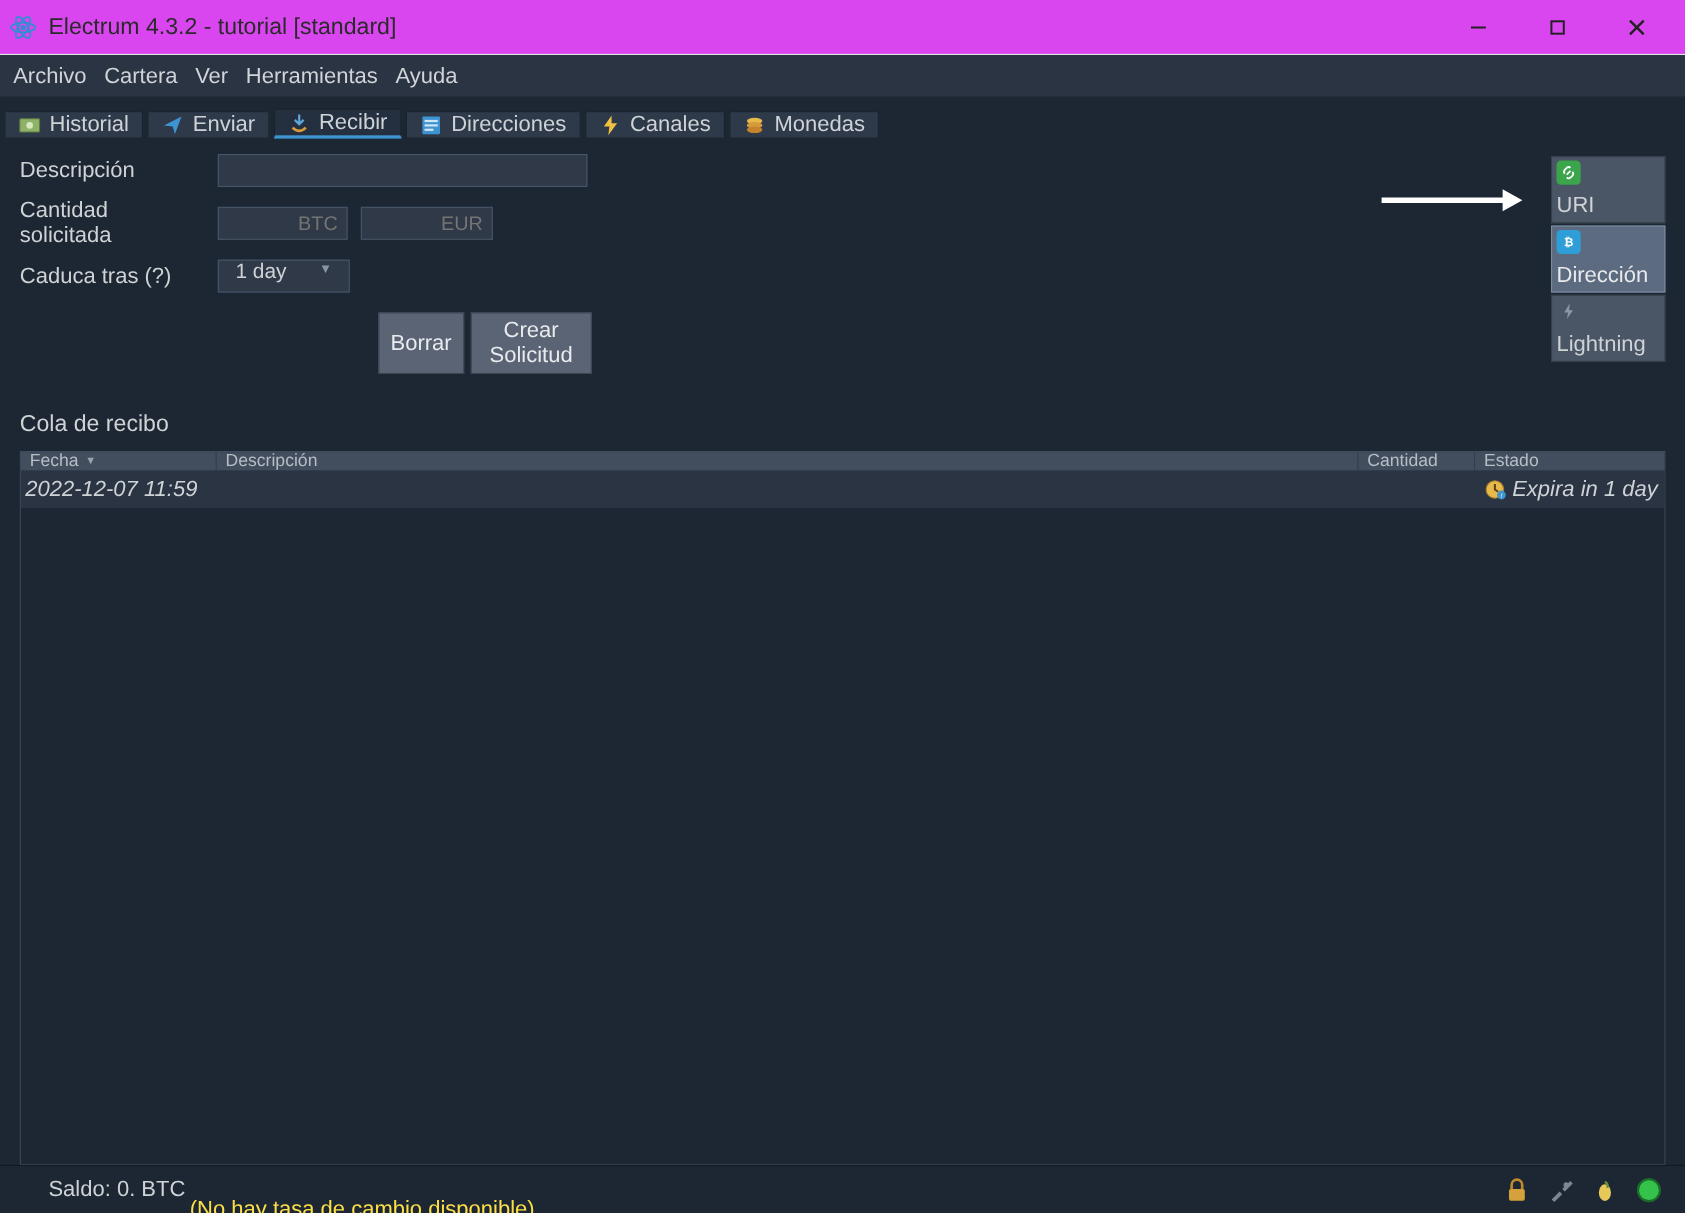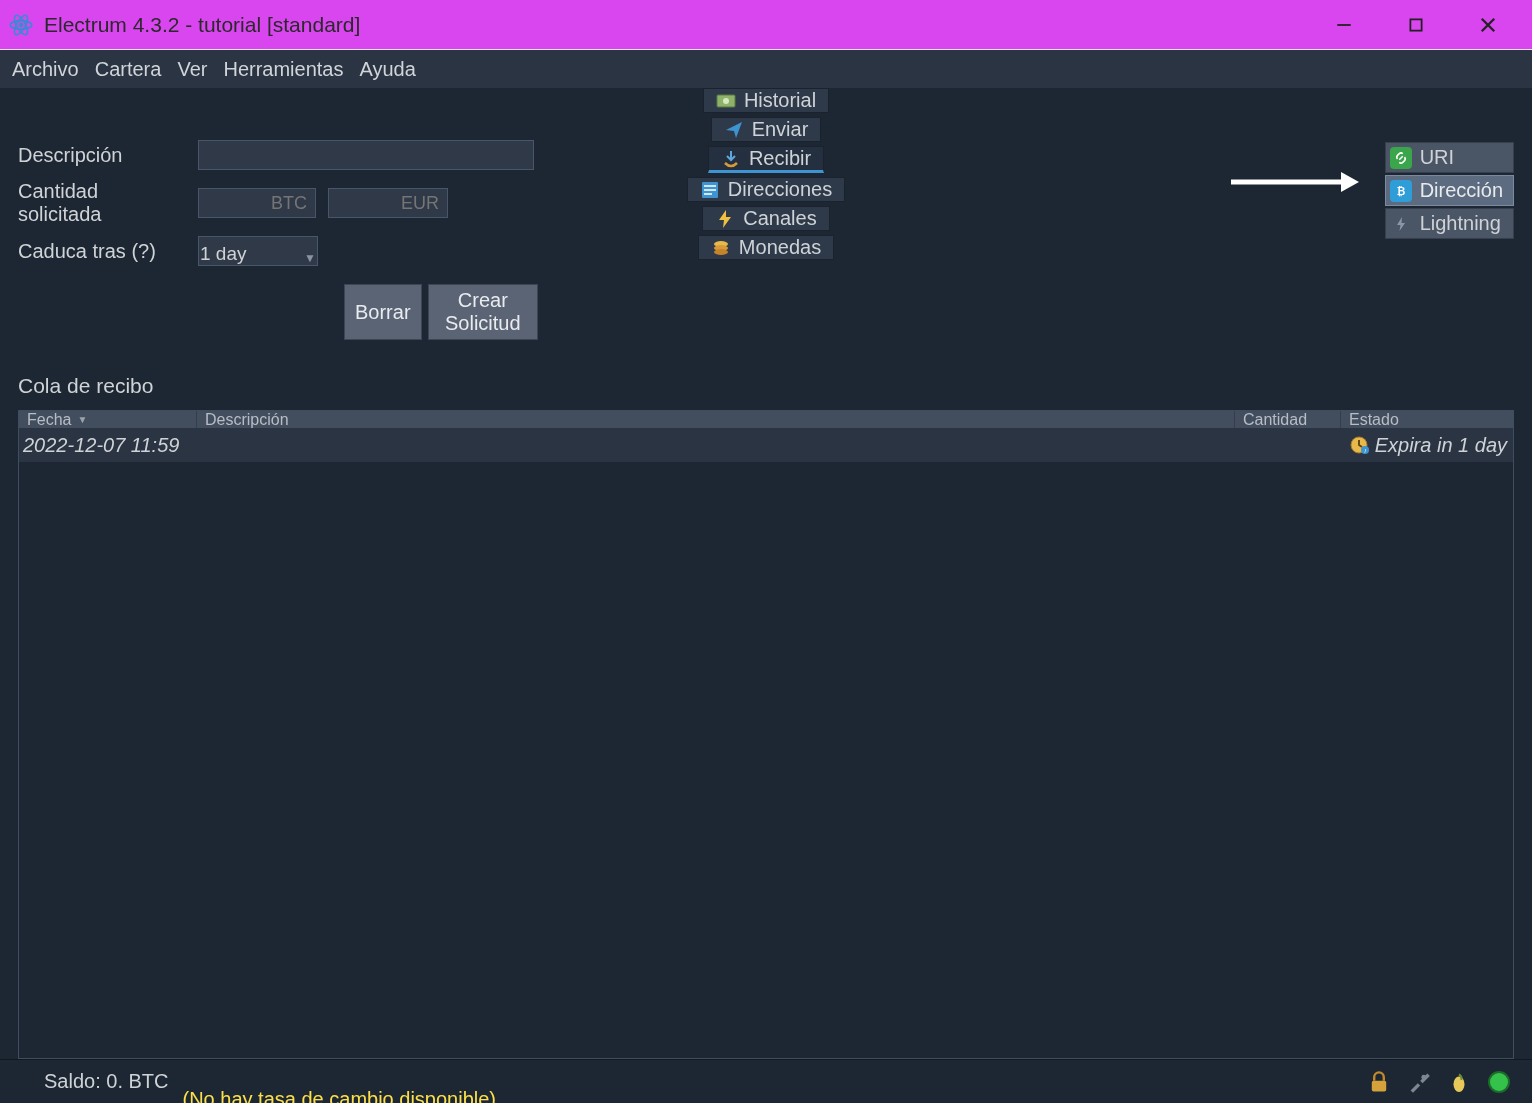--- a/index.html
+++ b/index.html
@@ -45,25 +45,24 @@
     padding: 0 6px;
     gap: 4px;
     font-size: 20px;
     color: #d1d4d8;
   }
   .menubar .menu-item { padding: 3px 6px; }
   
   .tabbar {
     background: #1d2733;
     display: flex;
-    align-items: center;
+    align-items: flex-end;
     height: 38px;
     gap: 4px;
     padding: 0 4px;
-    flex-direction: column;
   }
   .tab {
     display: flex; align-items: center; gap: 8px;
     padding: 0 12px;
     background: #2e3a4a;
     color: #cfd3d7;
     font-size: 20px;
     border: 1px solid #1a222d;
   }
   .tab.active {
@@ -97,46 +96,47 @@
     border: 1px solid #48566a;
     height: 30px;
     color: #e2e4e7;
     padding: 0 8px;
     font-size: 18px;
   }
   .desc-input { width: 336px; }
   .amt-input { width: 118px; text-align:right; color:#e5e5e5; }
   .fiat-input { width: 120px; text-align:right; color:#8c97a6; }
   .select-wrap {
-    display:flex; align-items:flex-end; background:#2f3947; border:1px solid #48566a;
-    height:30px; width:120px; padding:0 1px; font-size:19px; color:#d0d3d6;
+    display:flex; align-items:flex-start; background:#2f3947; border:1px solid #48566a;
+    height:30px; width:120px; padding:0 15px; font-size:19px; color:#d0d3d6;
     justify-content:space-between;
   }
   .select-caret { font-size:12px; color:#8894a4; }
   .button-row { display:flex; gap:6px; margin-left: 326px; margin-top: 8px;}
   .btn {
     background: #5a6474; color:#e9ebee;
     border:1px solid #3d4653; padding:4px 10px; font-size:20px;
   }
   
   .arrow-zone {
     flex:1;
     display:flex; align-items:flex-start; justify-content:flex-end;
     padding-top: 30px; padding-right: 8px;
   }
   .arrow-svg { width: 130px; height: 24px; }
   .display-toggle {
     display:flex; flex-direction:column; gap:2px;
     margin-top: 2px;
   }
   .toggle-btn {
-    display:flex; align-items:center; gap:8px;
+    display:flex; gap:8px;
     background:#4a5565; color:#cfd3d7;
     padding:3px 10px 3px 4px; font-size:20px; min-width:104px;
     border:1px solid #373f4c;
+    flex-direction:column;
   }
   .toggle-btn.active { background:#5c6b80; color:#e8eaec; border:1px solid #7a8aa0; }
   .toggle-icon {
     width:22px; height:22px; border-radius:4px;
     display:flex; align-items:center; justify-content:center; font-size:14px; color:#fff;
   }
   .icon-uri { background:#3aa54a; }
   .icon-addr { background:#2f9ed8; }
   .icon-ln { color:#f0c040; }
   .addr-panel {
@@ -176,21 +176,21 @@
     font-style:italic;
   }
   .qr-date { width:178px; padding:0 4px; }
   .qr-desc { flex:1; padding:0 8px; }
   .qr-amt { width:106px; padding:0 8px; }
   .qr-stat { width:172px; padding:0 6px; display:flex; align-items:center; gap:6px; justify-content:flex-end; }
   .clock-icon { width:20px; height:20px; display:flex; align-items:center; justify-content:center; }
   
   .statusbar {
     height:44px; background:#1d2733; border-top:1px solid #101820;
-    display:flex; align-items:center; padding:0 20px; gap:14px;
+    display:flex; align-items:center; padding:0 20px; gap:4px;
     font-size:20px; color:#cfd3d7;
   }
   .statusbar .balance { margin-left:24px; }
   .statusbar .rate { color:#fde047;margin-top:36px; }
   .statusbar .flex { flex:1; }
   .status-icons { display:flex; align-items:center; gap:14px; }
   .status-icon { width:26px; height:26px; display:flex; align-items:center; justify-content:center; }
   .led { width:22px; height:22px; border-radius:50%; background:#34c24b; border:2px solid #1c6b2a; }
 </style>
 </head>

